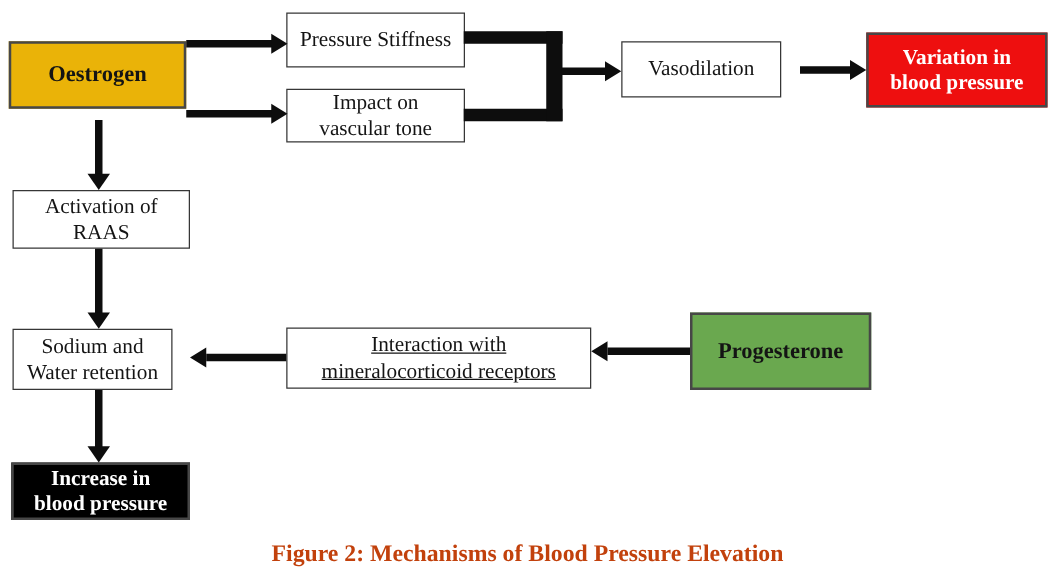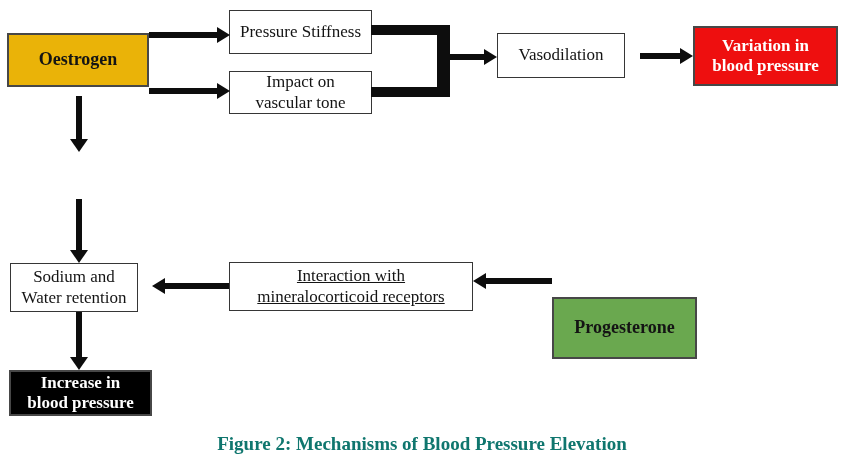--- a/index.html
+++ b/index.html
@@ -18,48 +18,50 @@
   .bold { font-weight:bold; }
   .inverse { color:#ffffff; }
   .big { font-size:18px; }
   .line { position:absolute; background:#0d0d0d; }
   .head { position:absolute; width:0; height:0; }
   .head.right { border-top:8px solid transparent; border-bottom:8px solid transparent; border-left:13px solid #0d0d0d; }
   .head.left  { border-top:8px solid transparent; border-bottom:8px solid transparent; border-right:13px solid #0d0d0d; }
   .head.down  { border-left:9px solid transparent; border-right:9px solid transparent; border-top:13px solid #0d0d0d; }
   .caption {
     position:absolute; left:0; right:0; top:433px; text-align:center;
-    font-weight:bold; font-size:19px; color:#0f766e;
+    font-weight:bold; font-size:19px; color:#c2410c;
   }
 </style>
 </head>
 <body>
 
 <div class="canvas">
 
   <div class="node colored bold big" style="left: 7px; top: 33px; width: 142px; height: 54px; background: #eab308;">Oestrogen</div>
 
   <div class="node" style="left:229px;top:10px;width:143px;height:44px;">Pressure Stiffness</div>
 
   <div class="node" style="left:229px;top:71px;width:143px;height:43px;">Impact on
 vascular tone</div>
 
   <div class="node" style="left:497px;top:33px;width:128px;height:45px;">Vasodilation</div>
 
   <div class="node colored bold inverse" style="left: 693px; top: 26px; width: 145px; height: 60px; background: rgb(238, 15, 15);">Variation in
 blood pressure</div>
 
+  <div class="node" style="left:10px;top:152px;width:142px;height:47px;">Activation of
+RAAS</div>
 
   <div class="node" style="left:10px;top:263px;width:128px;height:49px;">Sodium and
 Water retention</div>
 
   <div class="node" style="left:229px;top:262px;width:244px;height:49px;text-decoration:underline;">Interaction with
 mineralocorticoid receptors</div>
 
-  <div class="node colored bold big" style="left: 552px; top: 250px; width: 145px; height: 62px; background: rgb(106, 168, 79); margin-top: 47px;">Progesterone</div>
+  <div class="node colored bold big" style="left: 552px; top: 250px; width: 145px; height: 62px; background: rgb(106, 168, 79);">Progesterone</div>
 
   <div class="node colored bold inverse" style="left: 9px; top: 370px; width: 143px; height: 46px; background: #000000;">Increase in
 blood pressure</div>
 
   <div class="line" style="left:149px;top:32px;width:69px;height:6px;"></div>
   <div class="head right" style="left:217px;top:27px;"></div>
 
   <div class="line" style="left:149px;top:88px;width:69px;height:6px;"></div>
   <div class="head right" style="left:217px;top:83px;"></div>
 

